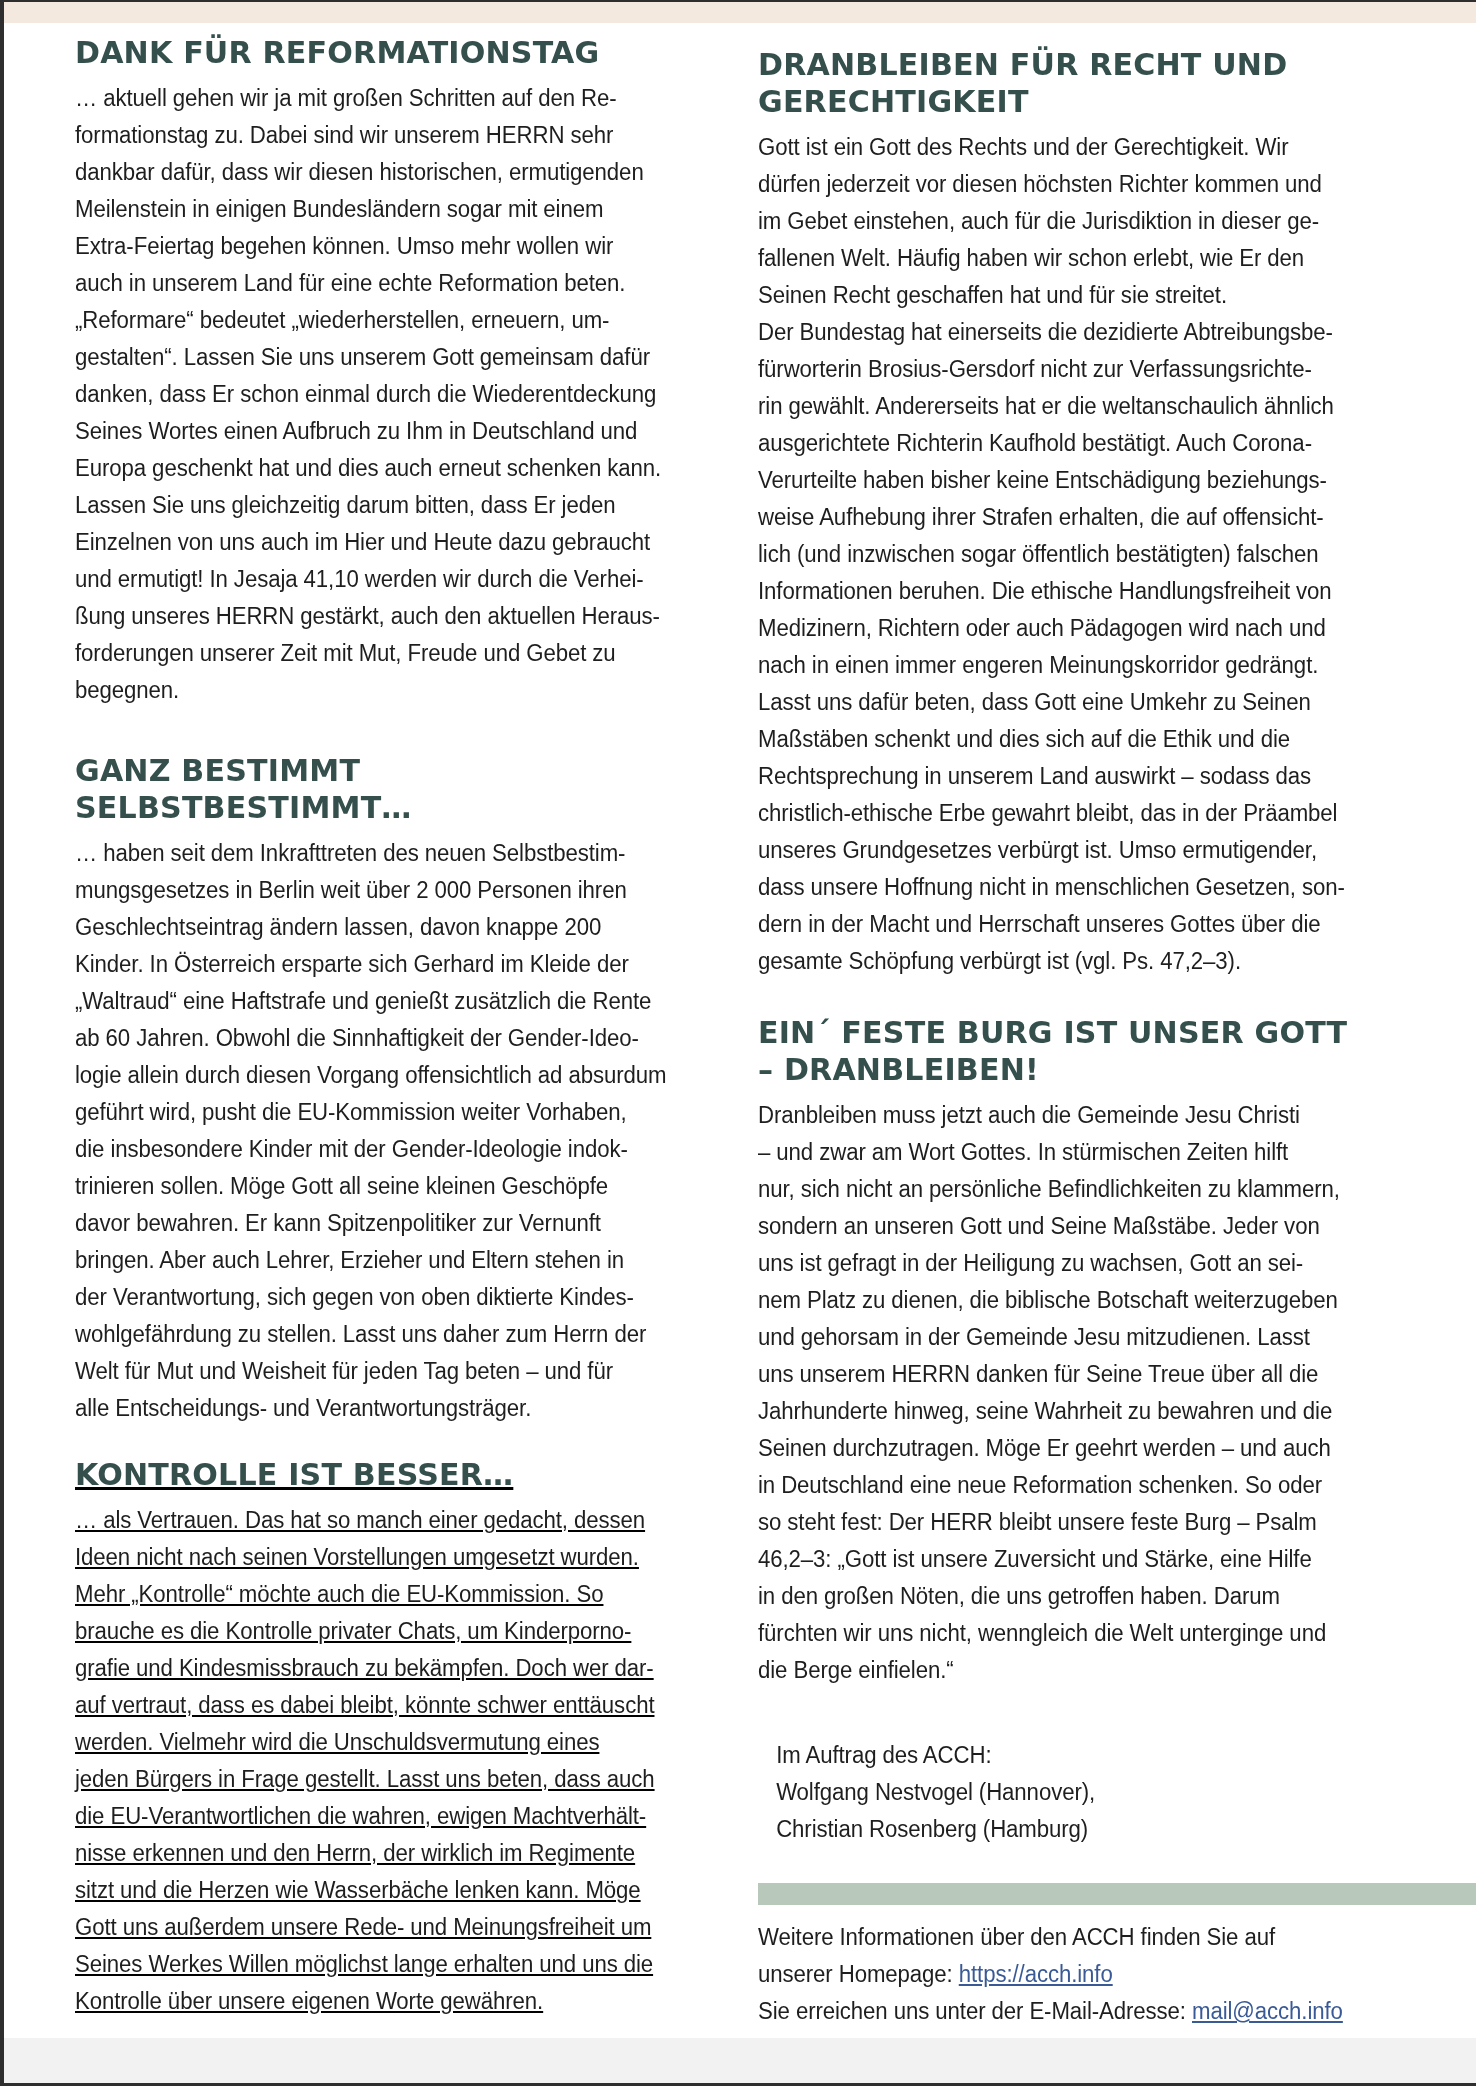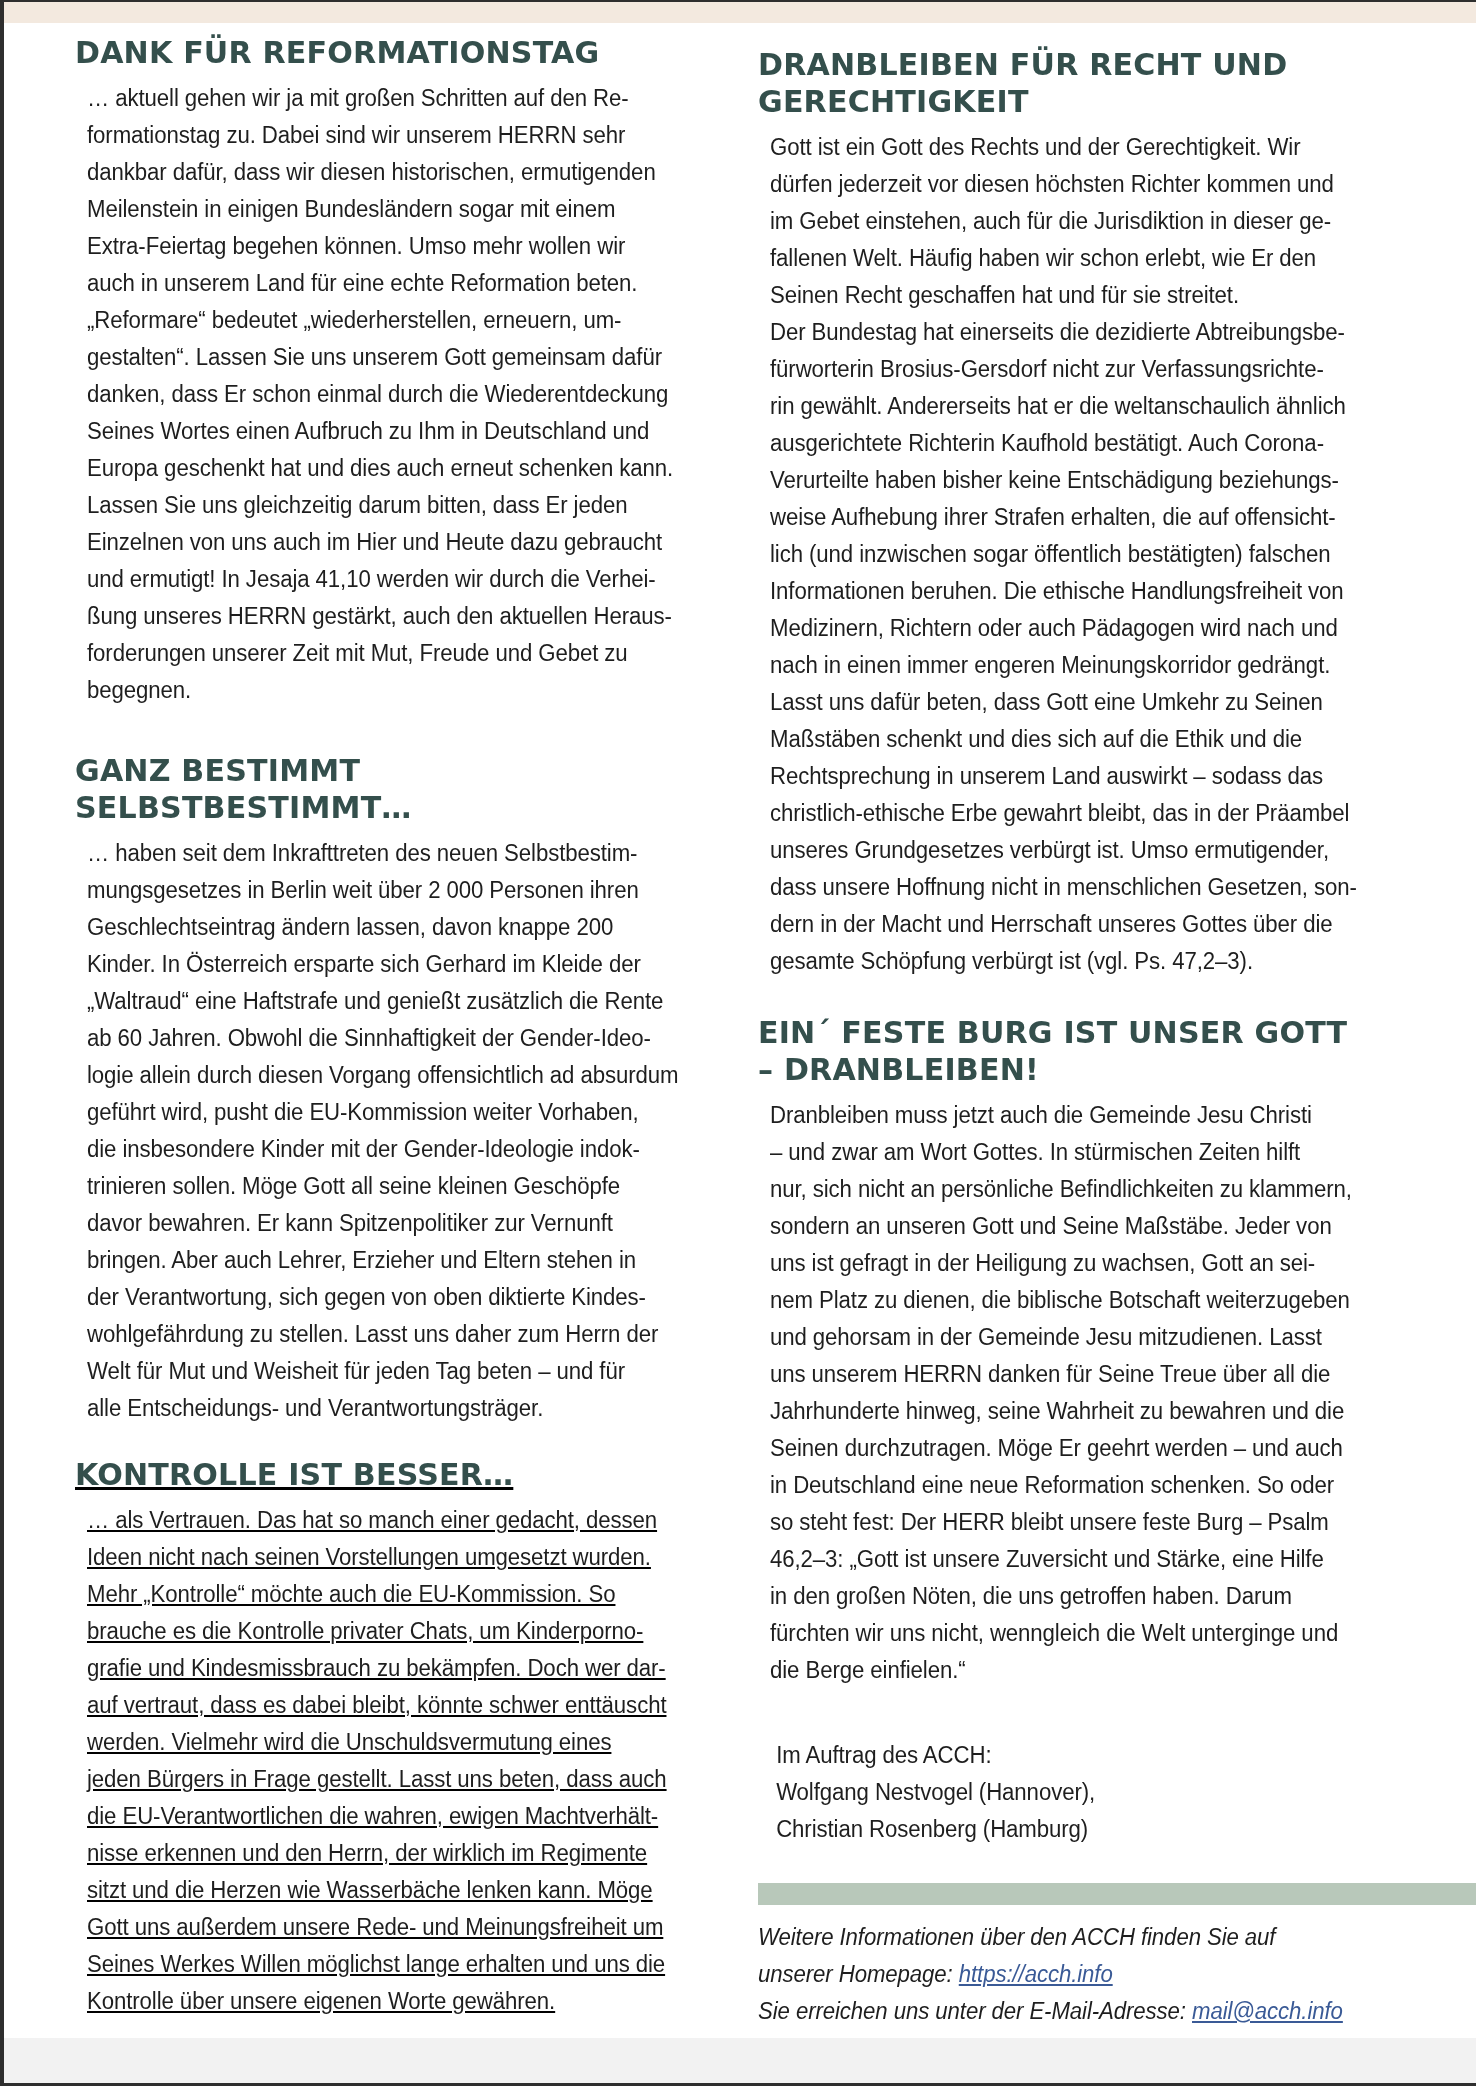--- a/index.html
+++ b/index.html
@@ -18,30 +18,30 @@
   .col-left { left: 75px; width: 660px; }
   .col-right { left: 758px; width: 700px; }
 
   .section { position: absolute; left: 0; }
   h2 {
     margin: 0; font-family: "DejaVu Sans", sans-serif; font-weight: bold;
     font-size: 31px; line-height: 37px; color: #344f4c; letter-spacing: 0.2px;
     transform: scaleX(0.97); transform-origin: left;
     white-space: nowrap;
   }
-  .body { margin-top: 9px; margin-left: 12px; }
+  .body { margin-top: 9px; }
   .line {
     display: block; font-family: "Liberation Sans", sans-serif;
     font-size: 23.5px; line-height: 37px; color: #1e1e1e; white-space: nowrap;
     transform: scaleX(0.945); transform-origin: left; letter-spacing: -0.1px;
   }
   .signature { position: absolute; left: 0; width: 660px; text-align: left; top: 1737px; }
   .signature .line { transform-origin: center; }
   .divider-bar { position: absolute; left: 758px; top: 1883px; width: 718px; height: 22px; background: #b8c8ba; }
-  .contact { position: absolute; left: 758px; top: 1919px; font-style: italic; }
+  .contact { position: absolute; left: 758px; top: 1919px; }
   .link { color: #3a5a96; text-decoration: underline; }
 </style>
 </head>
 <body>
 
 <div class="frame-top"></div>
 <div class="band-top"></div>
 <div class="frame-left"></div>
 
 <div class="col col-left">

